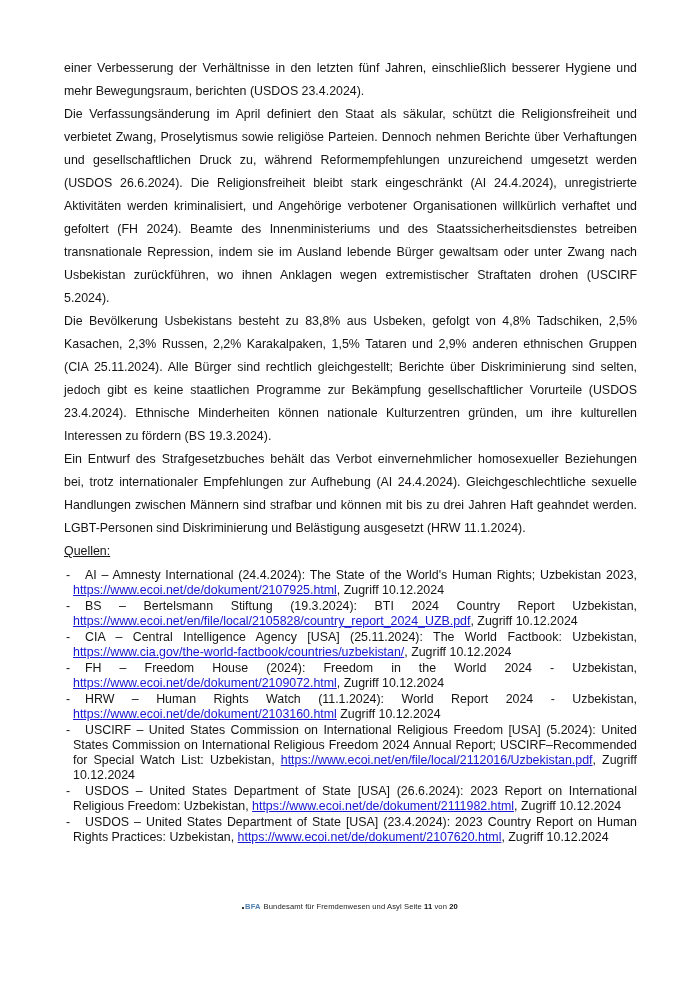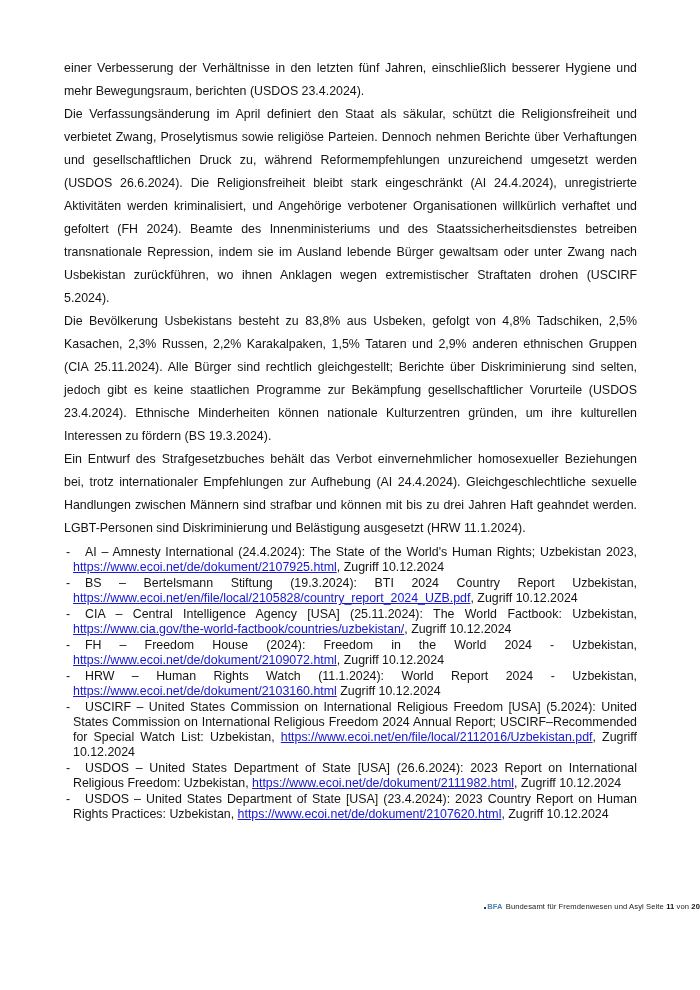--- a/index.html
+++ b/index.html
@@ -56,21 +56,21 @@
     color: #1717d4;
     text-decoration: underline;
     cursor: pointer;
     margin-top: 21px;
   }
   .footer {
     position: absolute;
     left: 0;
     top: 901px;
     width: 100%;
-    text-align: right;
+    text-align: center;
     font-size: 7.6px;
     line-height: 12px;
     color: #222222;
     letter-spacing: 0.1px;
   }
   .footer .logo-dot {
     display: inline-block;
     width: 2px;
     height: 2px;
     background: #333333;
@@ -93,20 +93,21 @@
 <div class="page">
   <div class="content">
 
     <div class="body-text">
       <p>einer Verbesserung der Verhältnisse in den letzten fünf Jahren, einschließlich besserer Hygiene und mehr Bewegungsraum, berichten (USDOS 23.4.2024).</p>
       <p>Die Verfassungsänderung im April definiert den Staat als säkular, schützt die Religionsfreiheit und verbietet Zwang, Proselytismus sowie religiöse Parteien. Dennoch nehmen Berichte über Verhaftungen und gesellschaftlichen Druck zu, während Reformempfehlungen unzureichend umgesetzt werden (USDOS 26.6.2024). Die Religionsfreiheit bleibt stark eingeschränkt (AI 24.4.2024), unregistrierte Aktivitäten werden kriminalisiert, und Angehörige verbotener Organisationen willkürlich verhaftet und gefoltert (FH 2024). Beamte des Innenministeriums und des Staatssicherheitsdienstes betreiben transnationale Repression, indem sie im Ausland lebende Bürger gewaltsam oder unter Zwang nach Usbekistan zurückführen, wo ihnen Anklagen wegen extremistischer Straftaten drohen (USCIRF 5.2024).</p>
       <p>Die Bevölkerung Usbekistans besteht zu 83,8% aus Usbeken, gefolgt von 4,8% Tadschiken, 2,5% Kasachen, 2,3% Russen, 2,2% Karakalpaken, 1,5% Tataren und 2,9% anderen ethnischen Gruppen (CIA 25.11.2024). Alle Bürger sind rechtlich gleichgestellt; Berichte über Diskriminierung sind selten, jedoch gibt es keine staatlichen Programme zur Bekämpfung gesellschaftlicher Vorurteile (USDOS 23.4.2024). Ethnische Minderheiten können nationale Kulturzentren gründen, um ihre kulturellen Interessen zu fördern (BS 19.3.2024).</p>
       <p>Ein Entwurf des Strafgesetzbuches behält das Verbot einvernehmlicher homosexueller Beziehungen bei, trotz internationaler Empfehlungen zur Aufhebung (AI 24.4.2024). Gleichgeschlechtliche sexuelle Handlungen zwischen Männern sind strafbar und können mit bis zu drei Jahren Haft geahndet werden. LGBT-Personen sind Diskriminierung und Belästigung ausgesetzt (HRW 11.1.2024).</p>
     </div>
 
+    <div class="sources-heading">Quellen:</div>
 
     <div class="source-list">
         <div class="source-item"><span class="dash">-</span><span>AI – Amnesty International (24.4.2024): The State of the World's Human Rights; Uzbekistan 2023, <a href="#">https://www.ecoi.net/de/dokument/2107925.html</a>, Zugriff 10.12.2024</span></div>
         <div class="source-item"><span class="dash">-</span><span>BS – Bertelsmann Stiftung (19.3.2024): BTI 2024 Country Report Uzbekistan, <a href="#">https://www.ecoi.net/en/file/local/2105828/country_report_2024_UZB.pdf</a>, Zugriff 10.12.2024</span></div>
         <div class="source-item"><span class="dash">-</span><span>CIA – Central Intelligence Agency [USA] (25.11.2024): The World Factbook: Uzbekistan, <a href="#">https://www.cia.gov/the-world-factbook/countries/uzbekistan/</a>, Zugriff 10.12.2024</span></div>
         <div class="source-item"><span class="dash">-</span><span>FH – Freedom House (2024): Freedom in the World 2024 - Uzbekistan, <a href="#">https://www.ecoi.net/de/dokument/2109072.html</a>, Zugriff 10.12.2024</span></div>
         <div class="source-item"><span class="dash">-</span><span>HRW – Human Rights Watch (11.1.2024): World Report 2024 - Uzbekistan, <a href="#">https://www.ecoi.net/de/dokument/2103160.html</a> Zugriff 10.12.2024</span></div>
         <div class="source-item"><span class="dash">-</span><span>USCIRF – United States Commission on International Religious Freedom [USA] (5.2024): United States Commission on International Religious Freedom 2024 Annual Report; USCIRF–Recommended for Special Watch List: Uzbekistan, <a href="#">https://www.ecoi.net/en/file/local/2112016/Uzbekistan.pdf</a>, Zugriff 10.12.2024</span></div>
         <div class="source-item"><span class="dash">-</span><span>USDOS – United States Department of State [USA] (26.6.2024): 2023 Report on International Religious Freedom: Uzbekistan, <a href="#">https://www.ecoi.net/de/dokument/2111982.html</a>, Zugriff 10.12.2024</span></div>
         <div class="source-item"><span class="dash">-</span><span>USDOS – United States Department of State [USA] (23.4.2024): 2023 Country Report on Human Rights Practices: Uzbekistan, <a href="#">https://www.ecoi.net/de/dokument/2107620.html</a>, Zugriff 10.12.2024</span></div>

